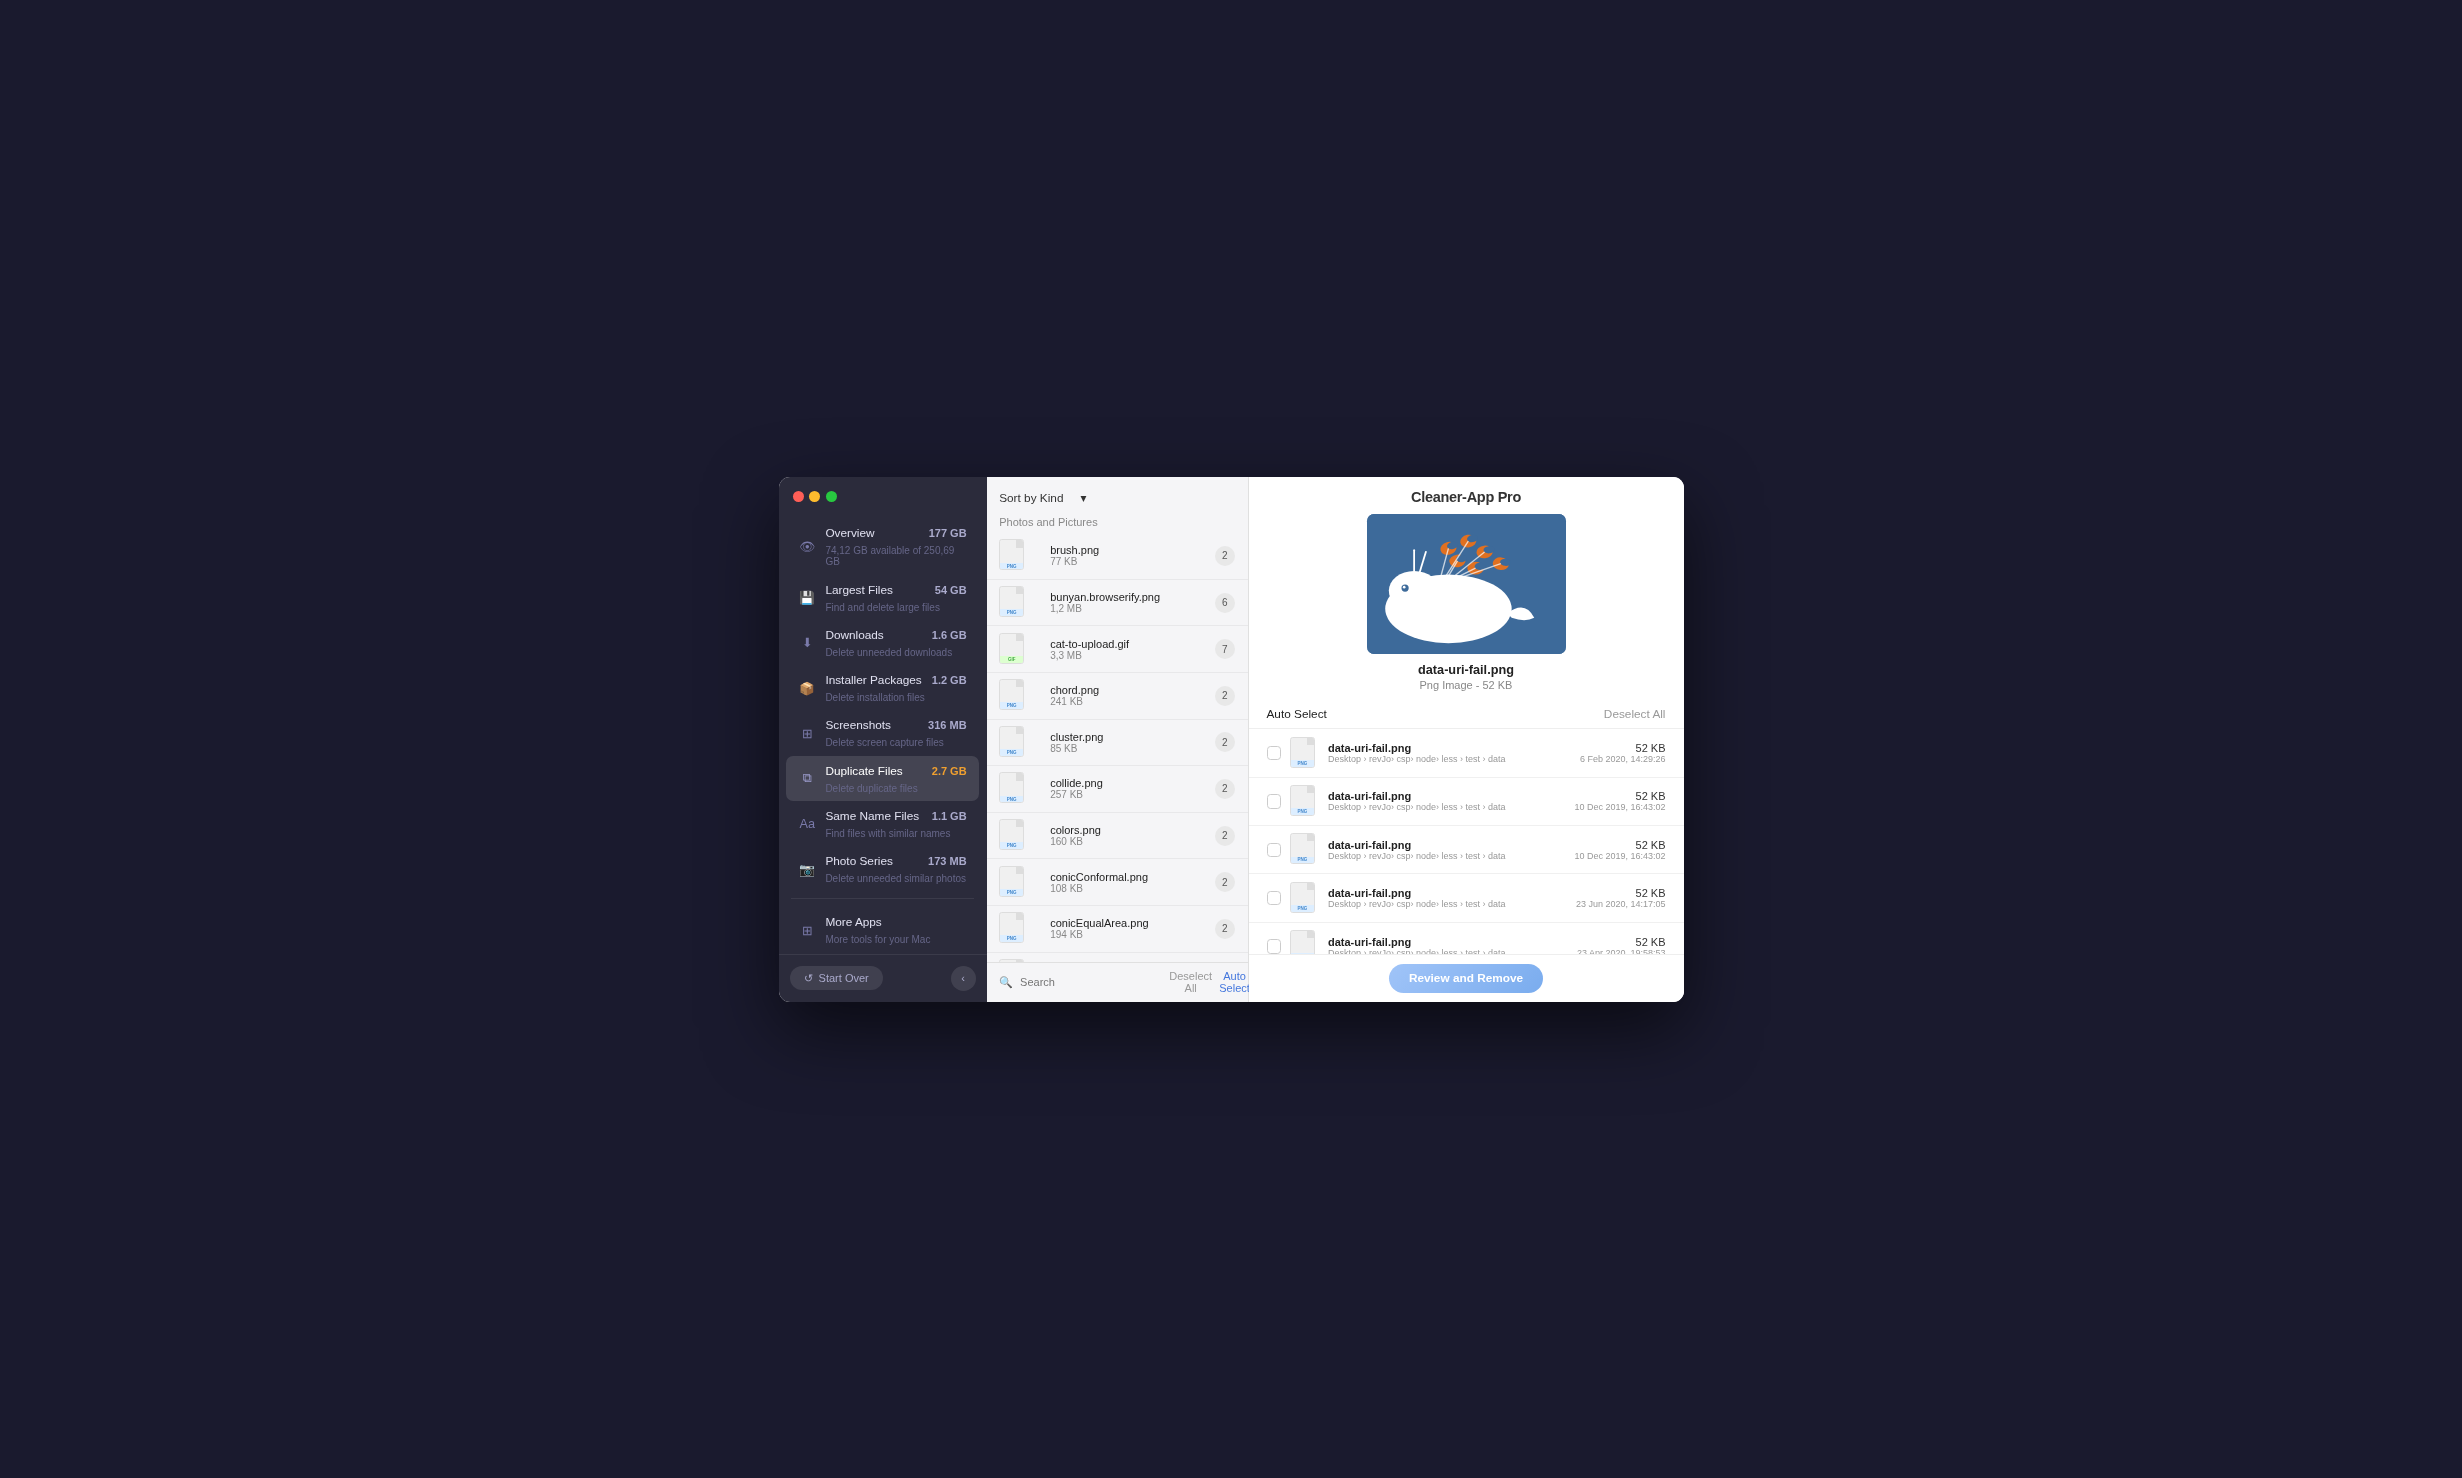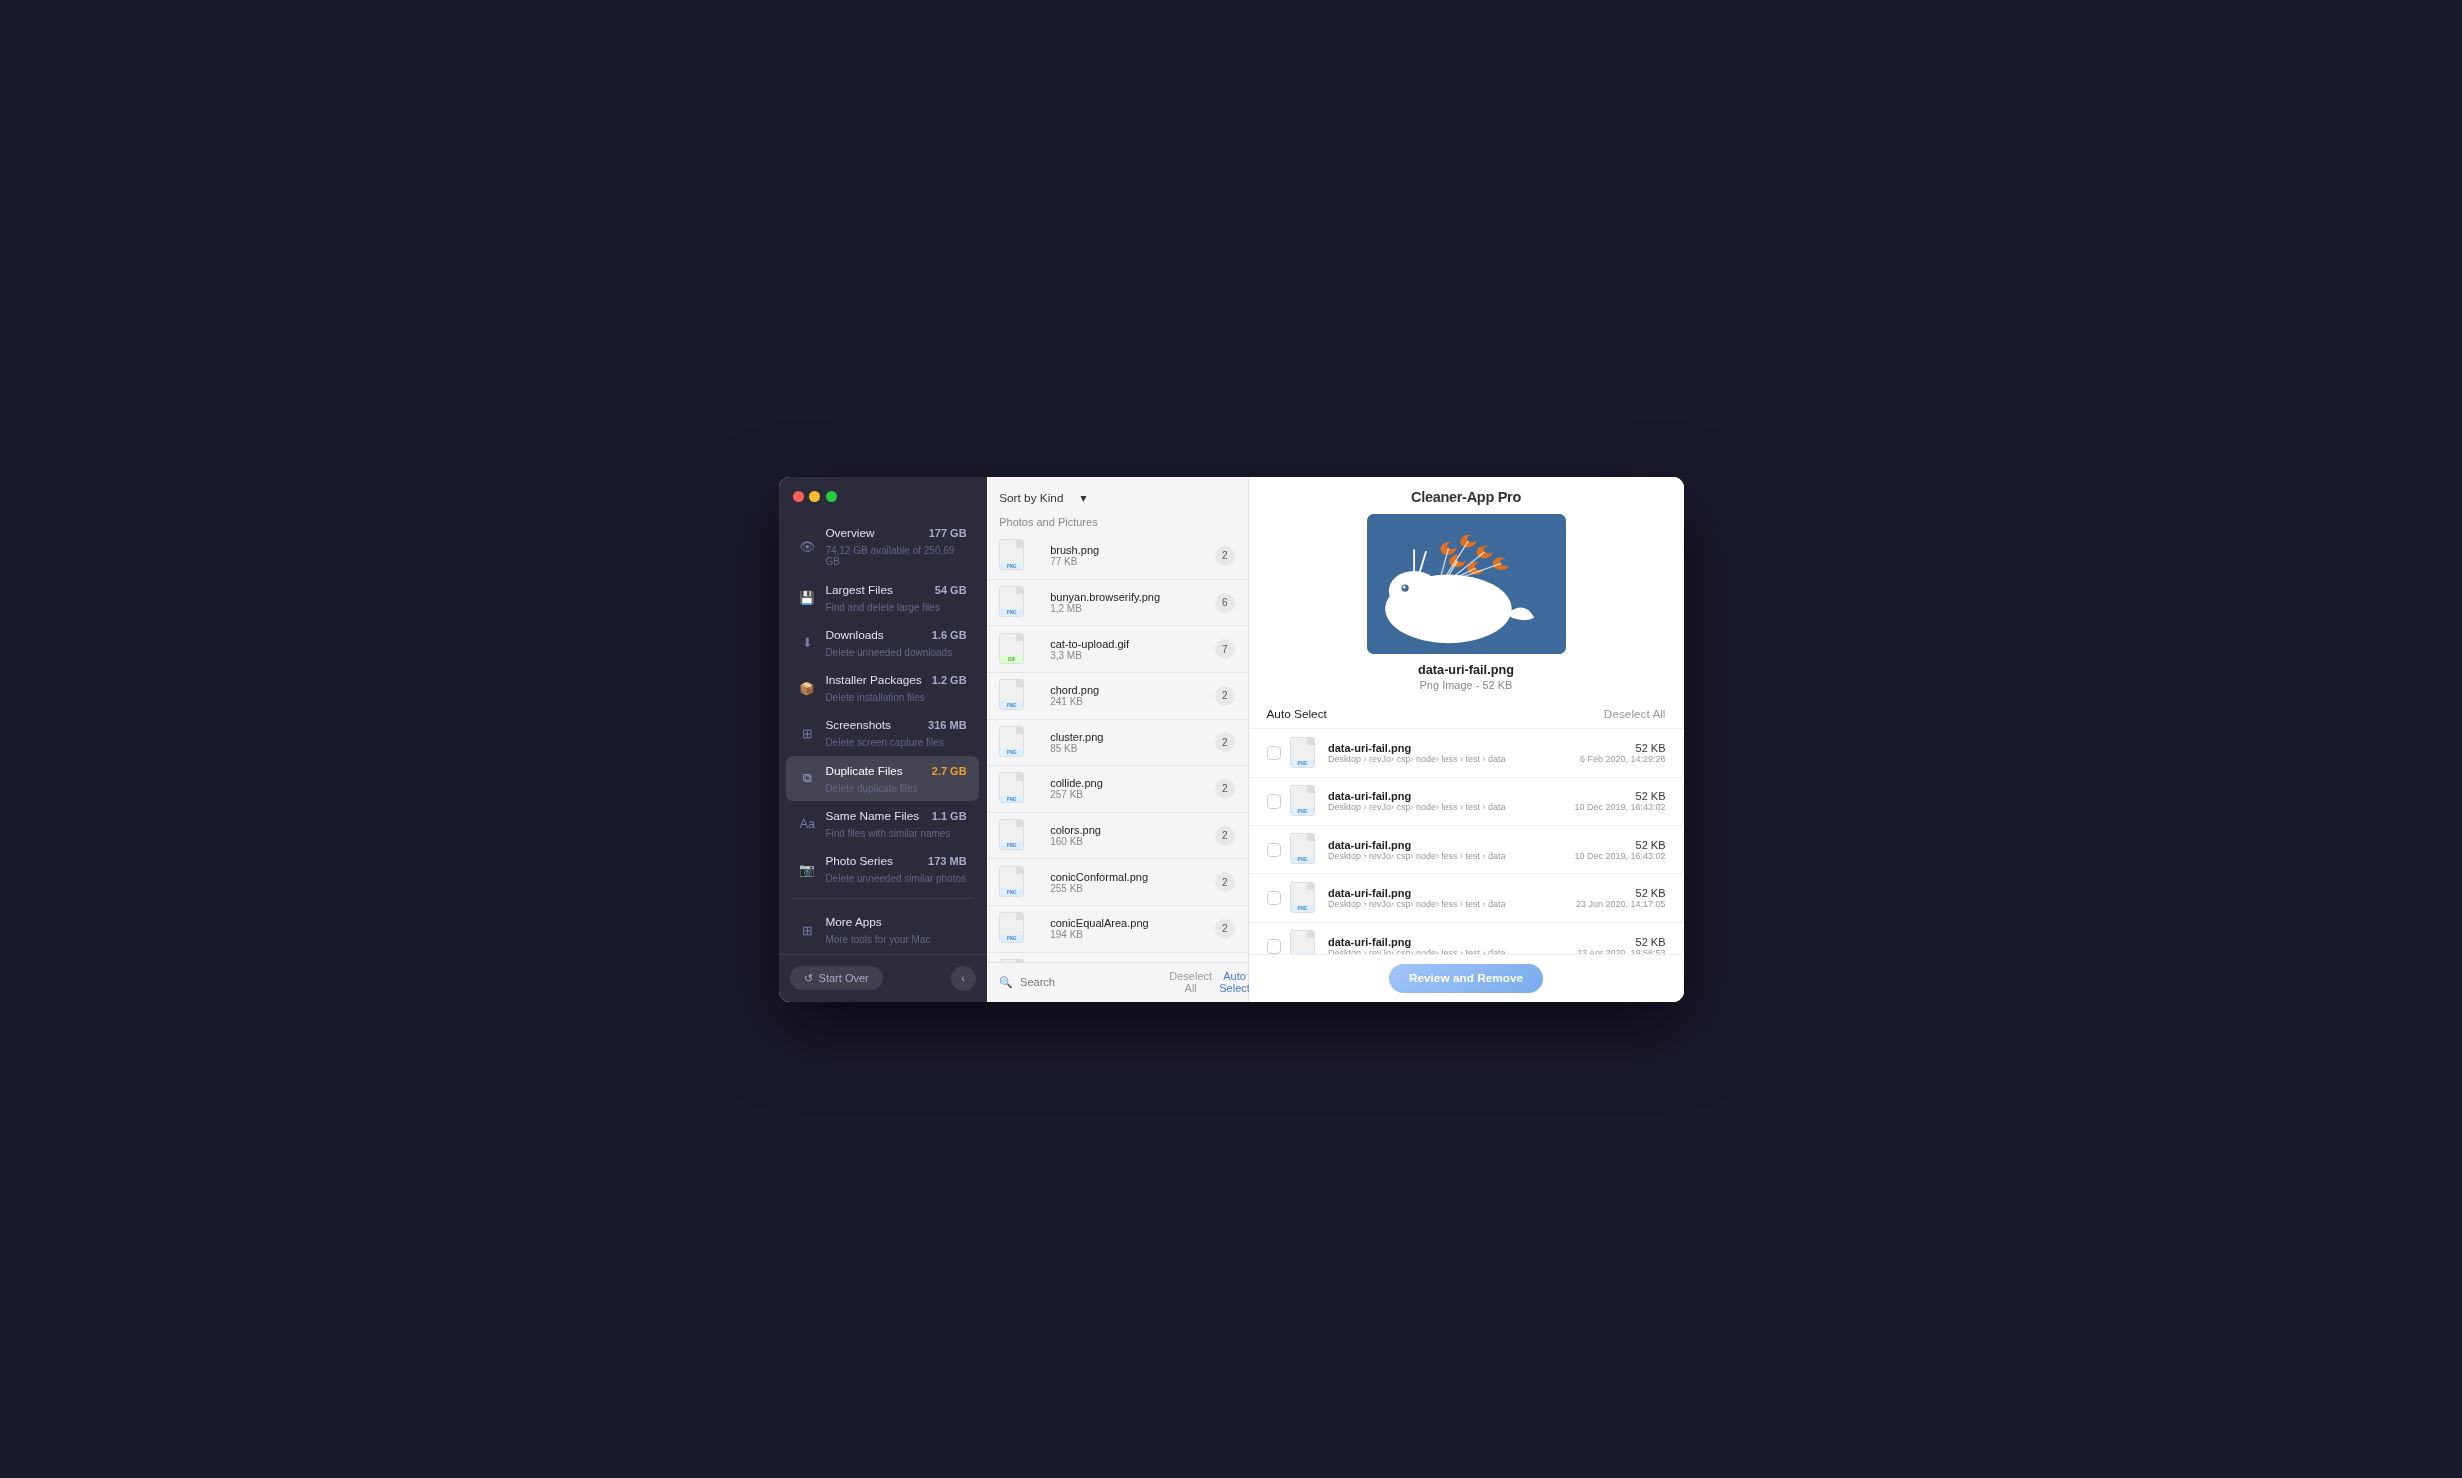--- a/index.html
+++ b/index.html
@@ -718,21 +718,21 @@
     <div class="file-badge">2</div>
   </div>
         <div class="file-item">
     <div class="dup-file-icon">
       <div class="png-file">
         <div class="png-file-corner"></div>
       </div>
     </div>
     <div class="file-info">
       <div class="file-name">conicConformal.png</div>
-      <div class="file-size">255 KB</div>
+      <div class="file-size">108 KB</div>
     </div>
     <div class="file-badge">2</div>
   </div>
         <div class="file-item">
     <div class="dup-file-icon">
       <div class="png-file">
         <div class="png-file-corner"></div>
       </div>
     </div>
     <div class="file-info">

